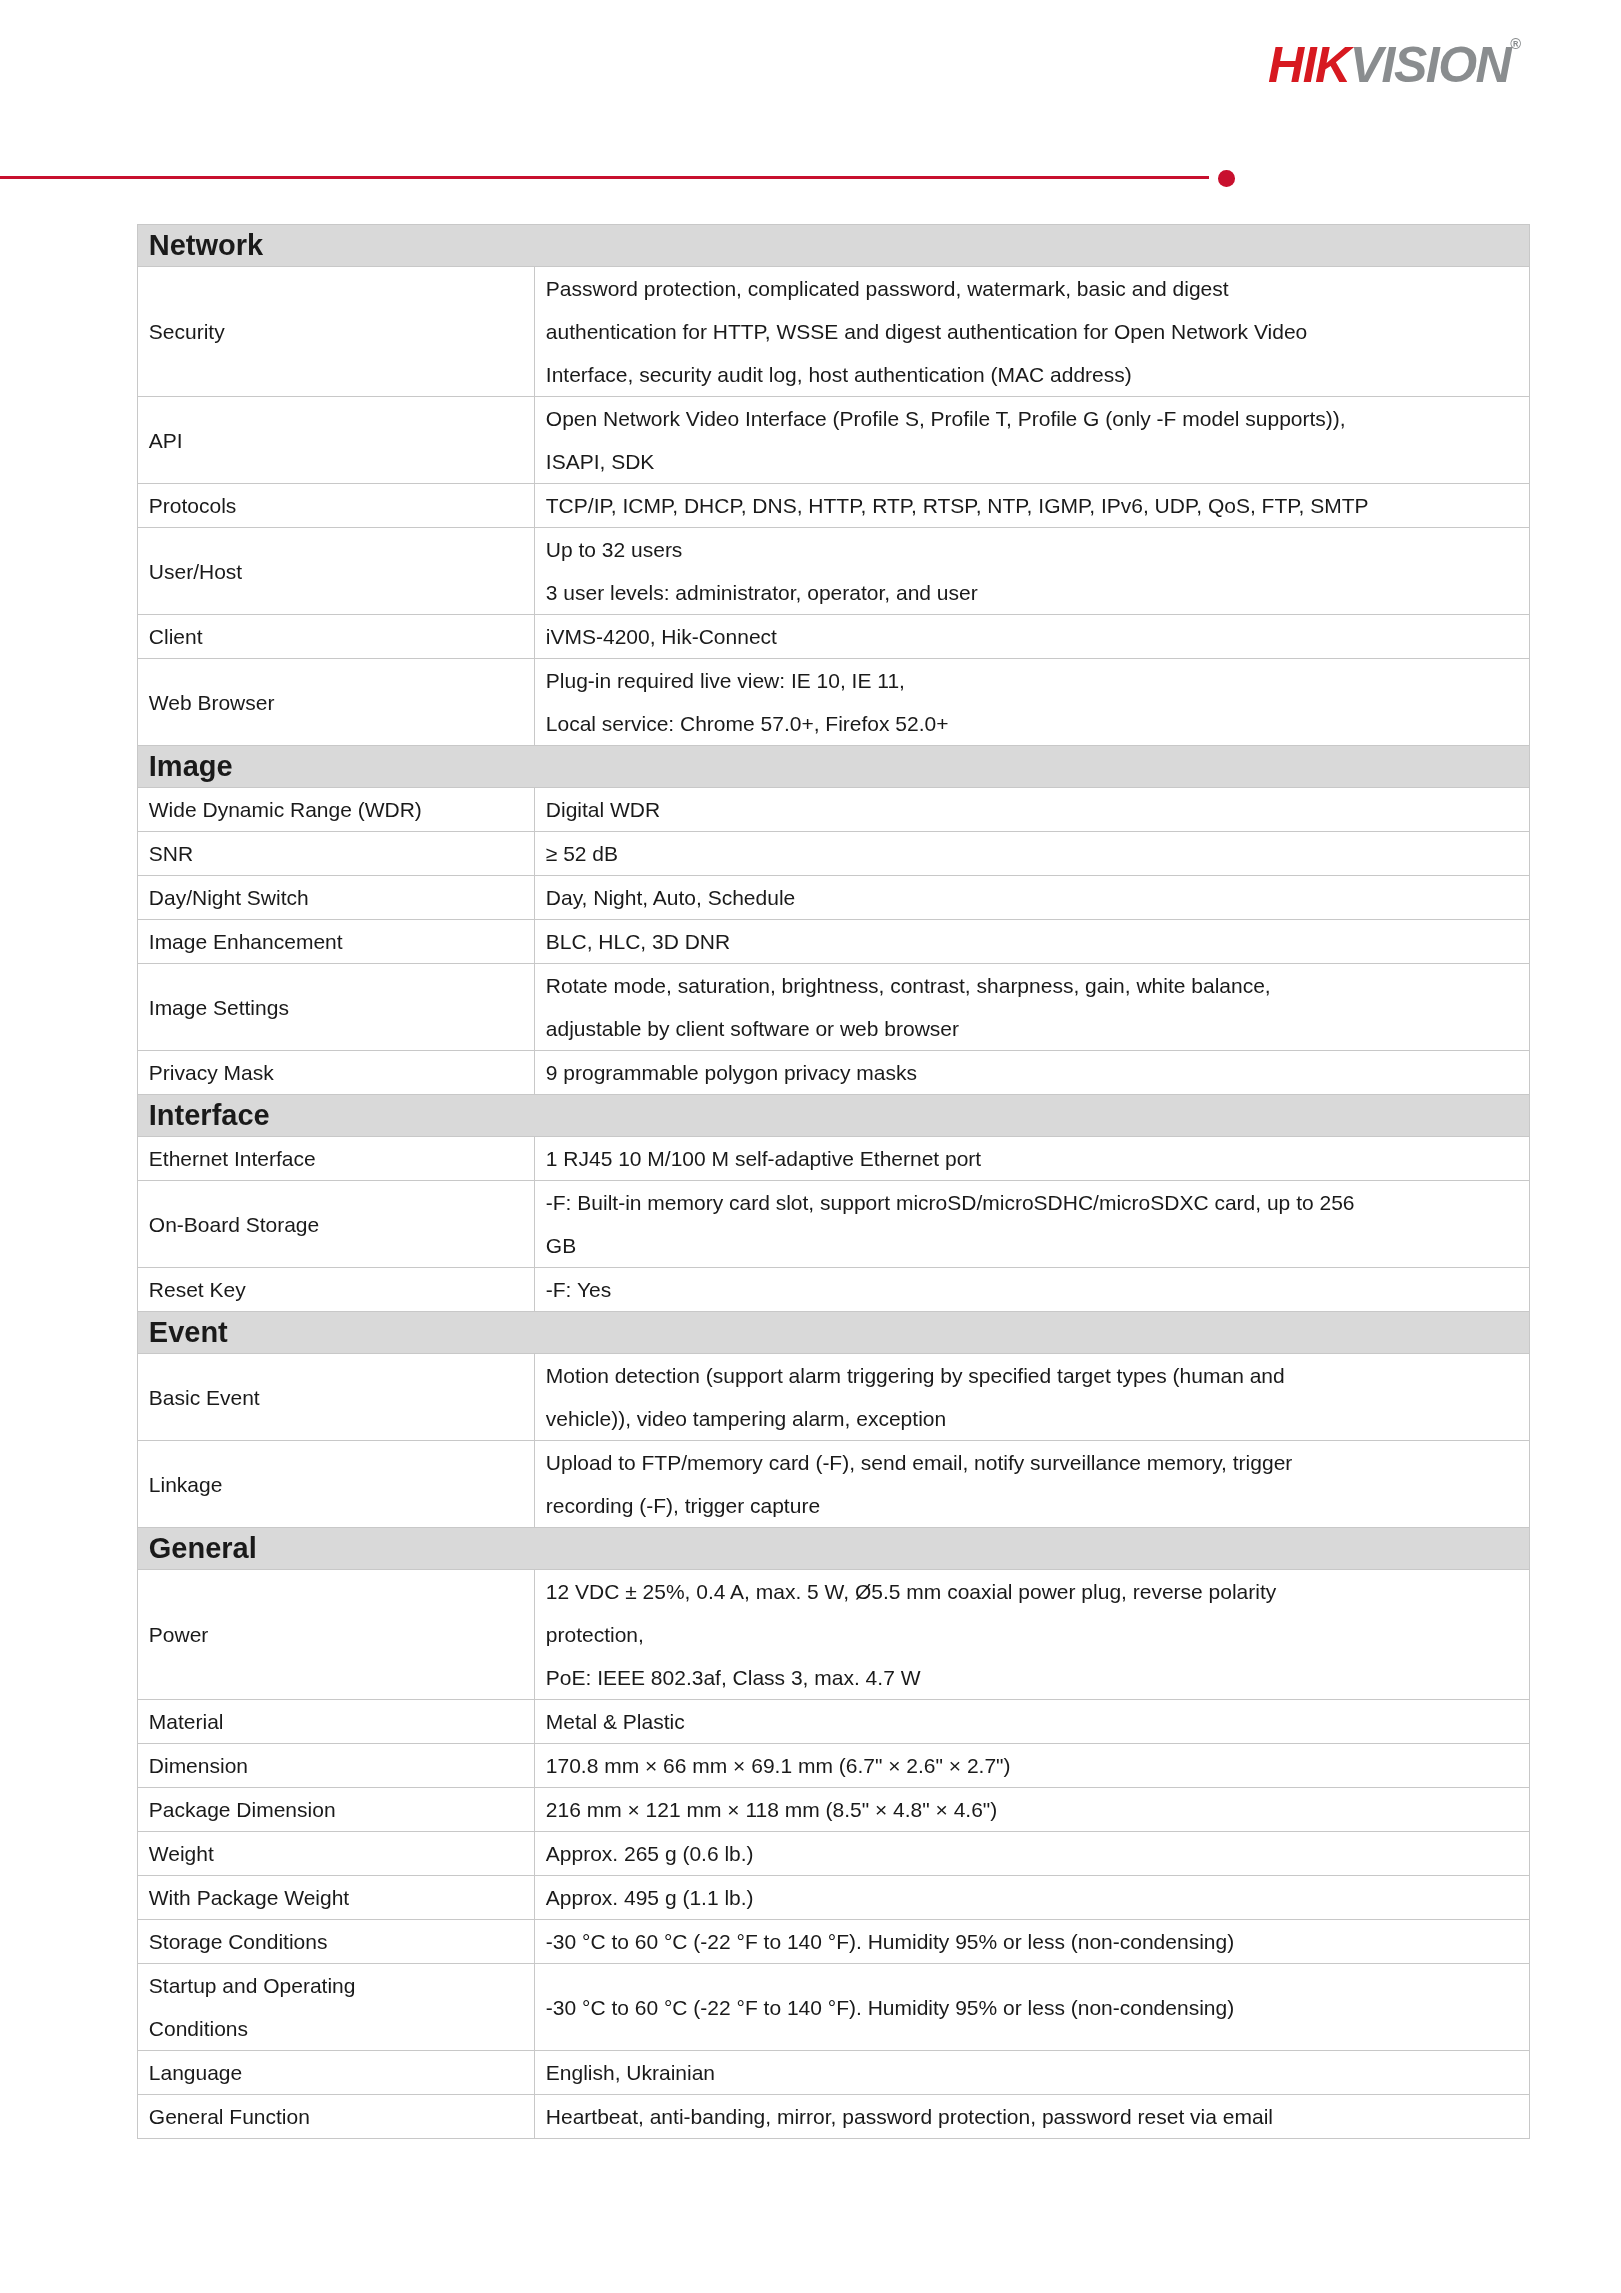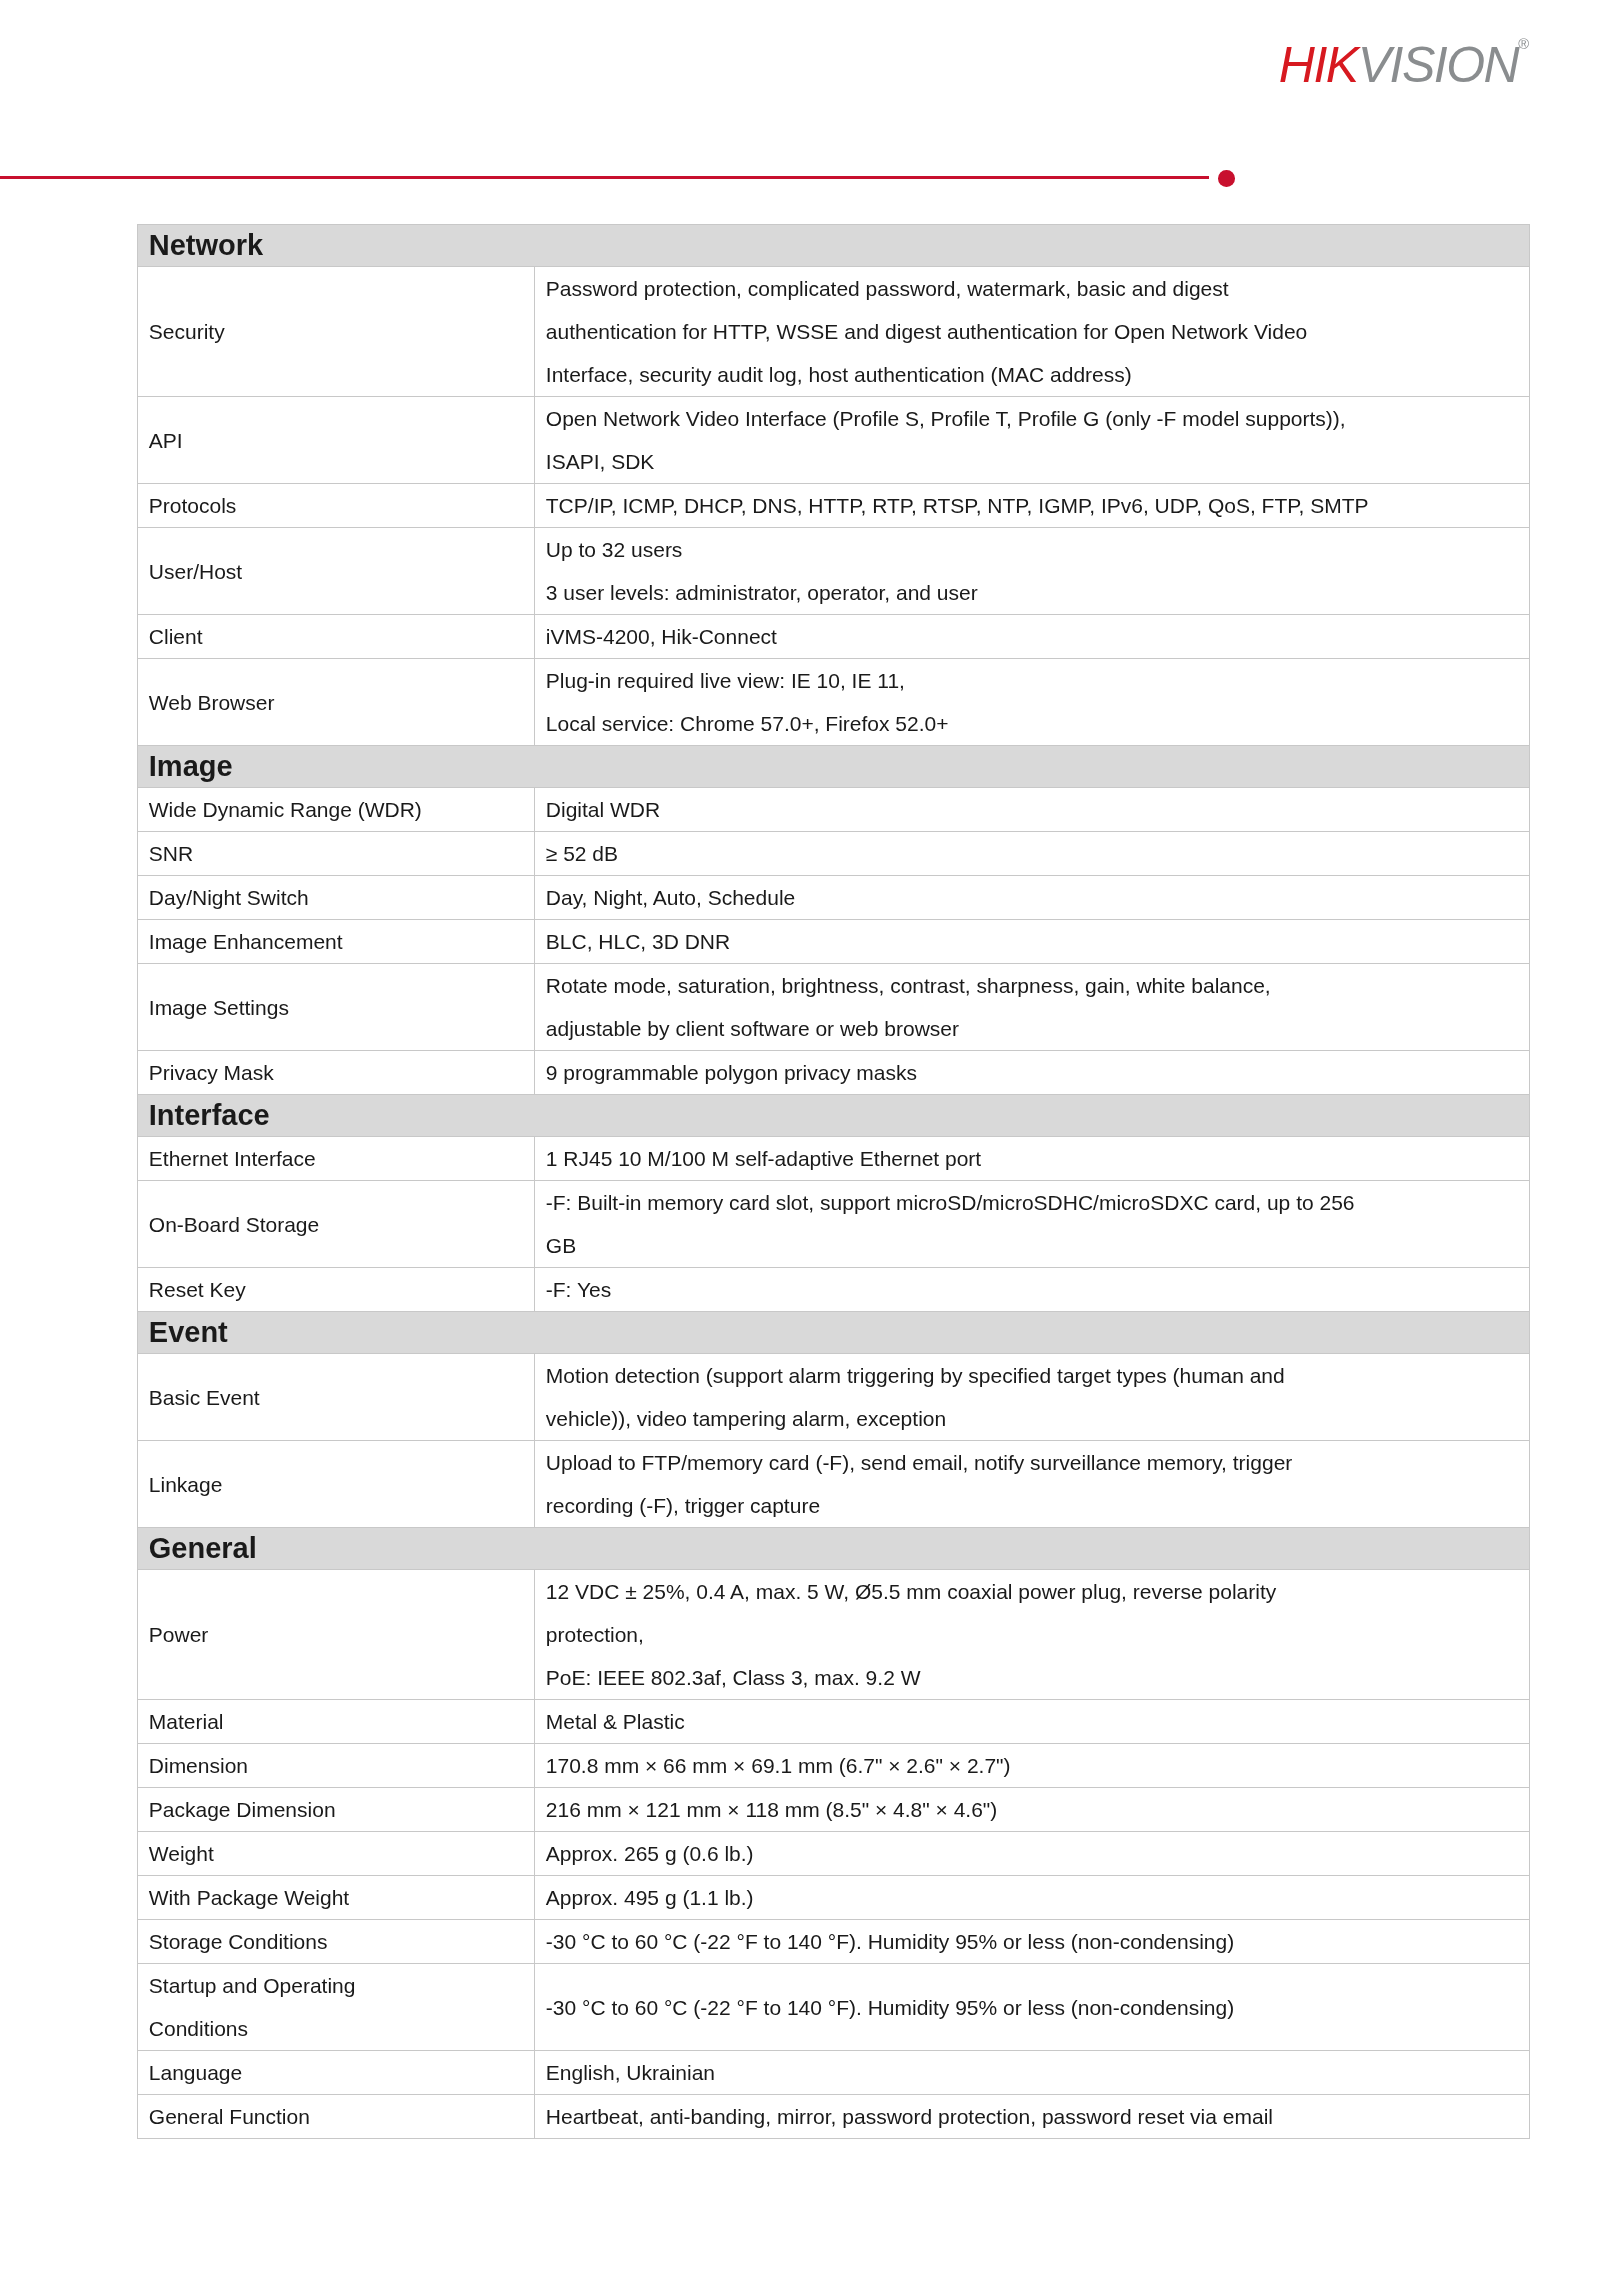--- a/index.html
+++ b/index.html
@@ -12,23 +12,23 @@
     position: relative;
     width: 1621px;
     height: 2294px;
     background: #ffffff;
     overflow: hidden;
   }
   
   .logo {
     position: absolute;
     top: 37px;
-    right: 92px;
+    right: 100px;
     font-style: italic;
-    font-weight: normal;
+    font-weight: bold;
     font-size: 50px;
     letter-spacing: -1.5px;
     white-space: nowrap;
     line-height: 1;
   }
   .logo .hik    { color: var(--logo-red, #d71920); }
   .logo .vision { color: var(--logo-gray, #8a8d8f); }
   .logo .reg {
     font-size: 14.7px;
     font-style: normal;
@@ -261,21 +261,21 @@
         <tr class="section-row">
           <td colspan="2">General</td>
         </tr>
         <tr>
           <td class="label-cell">
             <div class="line">Power</div>
           </td>
           <td class="value-cell">
             <div class="line">12 VDC ± 25%, 0.4 A, max. 5 W, Ø5.5 mm coaxial power plug, reverse polarity</div>
             <div class="line">protection,</div>
-            <div class="line">PoE: IEEE 802.3af, Class 3, max. 9.2 W</div>
+            <div class="line">PoE: IEEE 802.3af, Class 3, max. 4.7 W</div>
           </td>
         </tr>
         <tr>
           <td class="label-cell">
             <div class="line">Material</div>
           </td>
           <td class="value-cell">
             <div class="line">Metal &amp; Plastic</div>
           </td>
         </tr>

